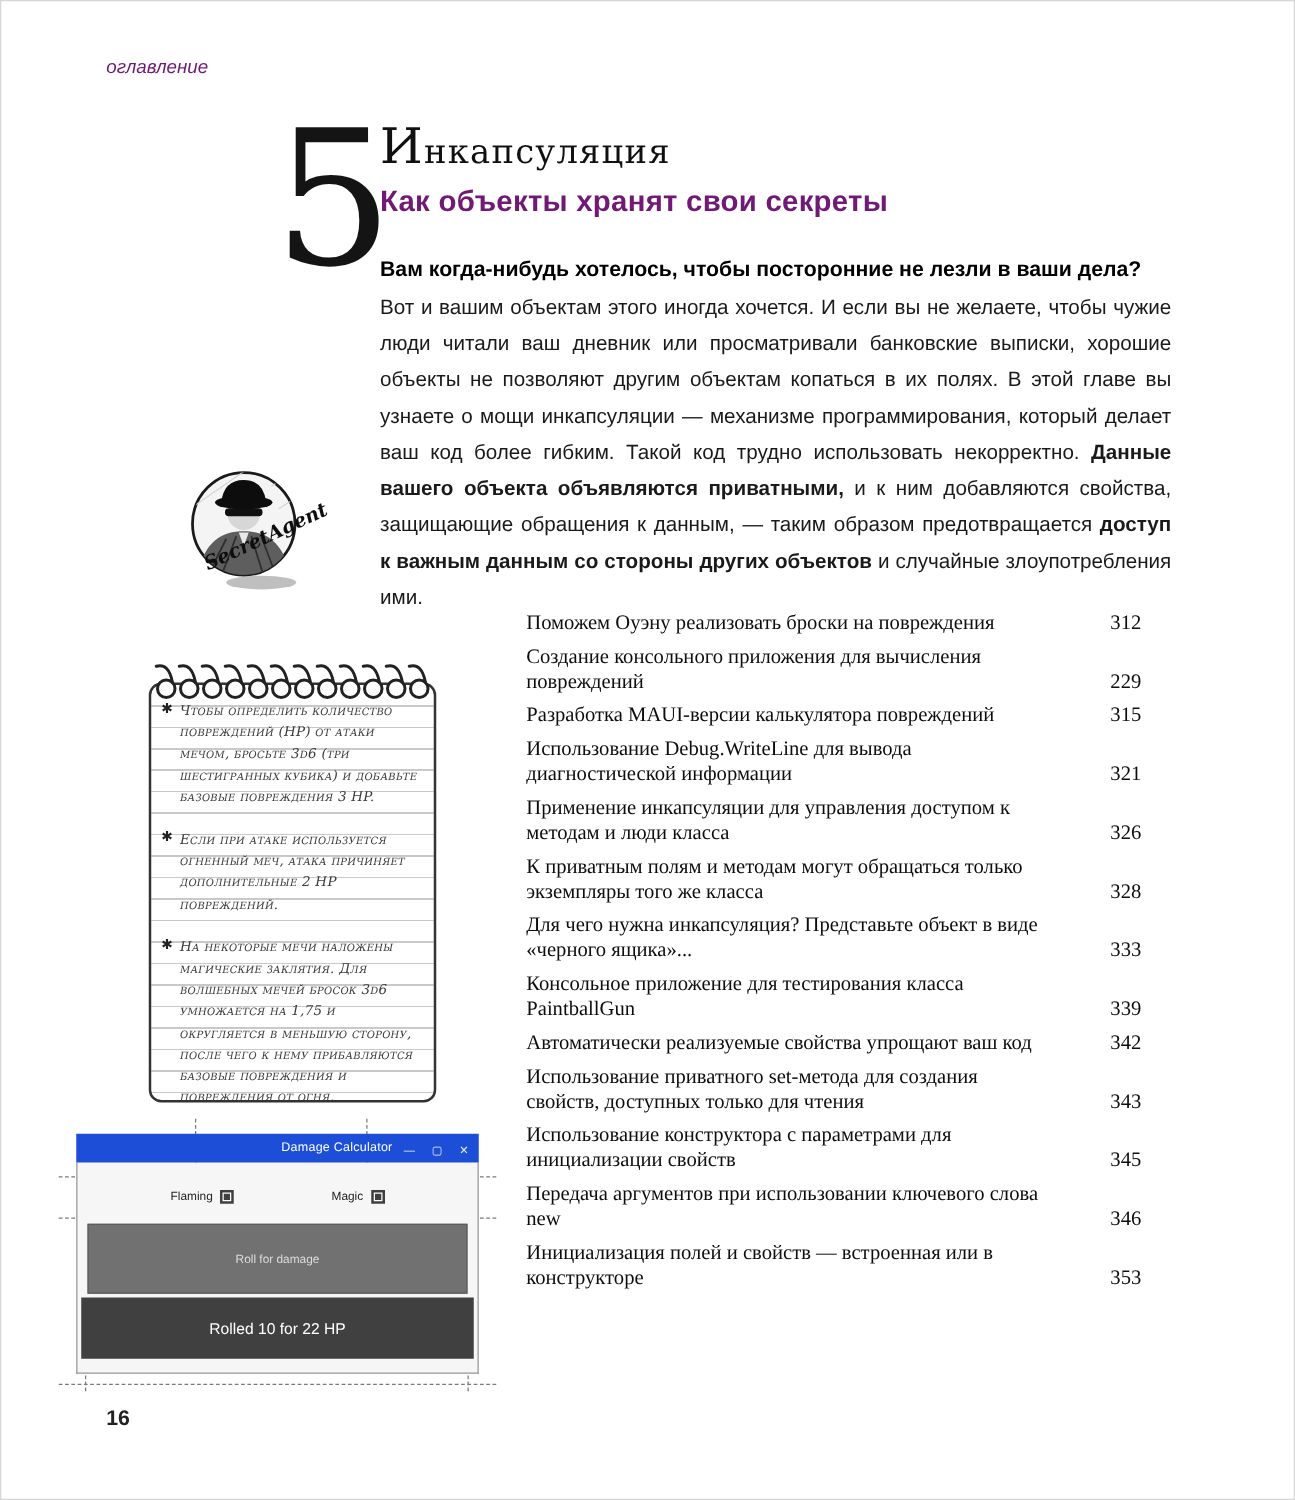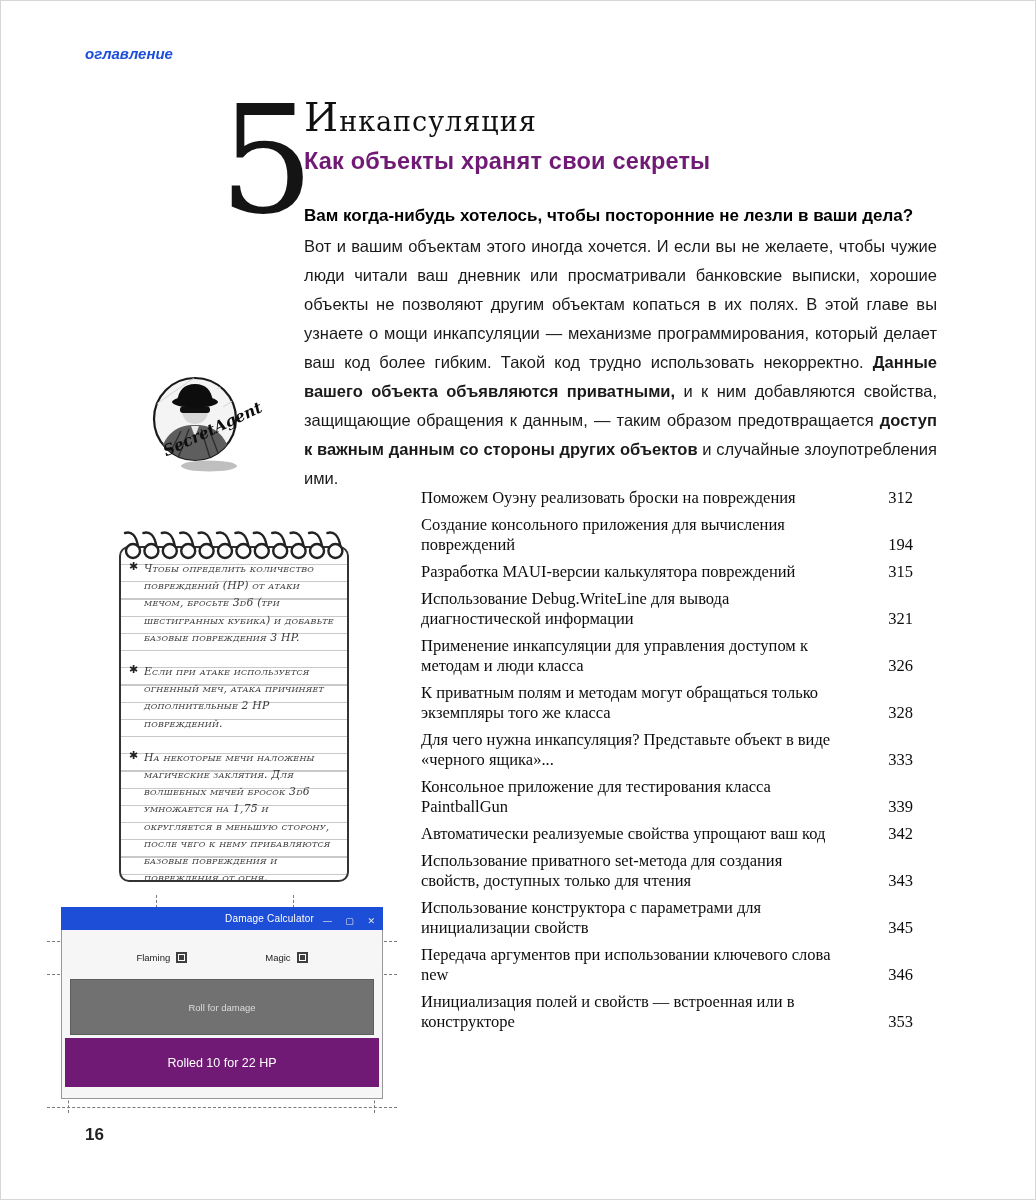--- a/index.html
+++ b/index.html
@@ -4,21 +4,21 @@
 <style>
   * { margin:0; padding:0; box-sizing:border-box; }
   html,body { background:#ffffff; }
   .page {
     position:relative; width:1036px; height:1200px; background:#fff;
     border:1px solid #d6d6d6; overflow:hidden;
     font-family:"Liberation Sans", sans-serif; color:#111;
   }
 
   
-  .running-header { position:absolute; left:84px; top:44px; font-style:italic; font-size:15px; color:#1d4ed8;font-weight:bold; }
+  .running-header { position:absolute; left:84px; top:44px; font-style:italic; font-size:15px; color:#701a75; }
   .folio { position:absolute; left:84px; top:1124px; font-size:17px; font-weight:bold; color:#222; }
 
   
   .chapter-number { position:absolute; left:218px; top:84px; font-family:"DejaVu Serif", serif; font-size:150px; line-height:1; color:#141414; }
   .chapter-name { position:absolute; left:303px; top:94px; font-family:"DejaVu Serif", serif; font-size:27px; letter-spacing:1px; color:#101010; }
   .chapter-name::first-letter { font-size:145%; }
   .chapter-title { position:absolute; left:303px; top:147px; font-size:23.5px; font-weight:bold; letter-spacing:.2px; color:#701a75; }
   .lead { position:absolute; left:303px; top:205px; font-size:17px; font-weight:bold; color:#000; }
   .intro { position:absolute; left:303px; top:231px; width:633px; font-size:16.5px; line-height:29px; text-align:justify; color:#1a1a1a; }
   .intro .b { font-weight:bold; }
@@ -66,21 +66,21 @@
   .cb-label { font-size:9.5px; color:#222; }
   .cb-box { width:11px; height:11px; border:2px solid #3f3f3f; background:#fff; display:inline-flex; align-items:center; justify-content:center; }
   .cb-box::after { content:""; width:5px; height:5px; background:#3f3f3f; }
   .roll-btn {
     position:absolute; left:8px; right:8px; top:49px; height:56px; z-index:4;
     background:#717171; border:1px solid #5d5d5d; color:#dcdcdc; font-size:9.5px;
     font-family:"Liberation Sans", sans-serif; cursor:pointer;
   }
   .result {
     position:absolute; left:3px; right:3px; top:108px; height:49px; z-index:4;
-    background:#701a75; color:#fff; font-size:12.5px; display:flex; align-items:center; justify-content:center;
+    background:#404040; color:#fff; font-size:12.5px; display:flex; align-items:center; justify-content:center;
   }
 
   
   .toc { position:absolute; left:420px; top:487px; width:492px; }
   .toc-row { display:flex; align-items:flex-end; margin-bottom:7px; font-family:"Liberation Serif", serif; font-size:16.5px; line-height:20px; color:#0d0d0d; }
   .toc-title { max-width:422px; }
   .toc-page { margin-left:auto; padding-left:12px; white-space:nowrap; }
 </style>
 </head>
 <body>
@@ -208,21 +208,21 @@
     </div>
   </div>
 
   <div class="toc">
       <div class="toc-row">
         <span class="toc-title">Поможем Оуэну реализовать броски на повреждения</span>
         <span class="toc-page">312</span>
       </div>
       <div class="toc-row">
         <span class="toc-title">Создание консольного приложения для вычисления повреждений</span>
-        <span class="toc-page">194</span>
+        <span class="toc-page">229</span>
       </div>
       <div class="toc-row">
         <span class="toc-title">Разработка MAUI-версии калькулятора повреждений</span>
         <span class="toc-page">315</span>
       </div>
       <div class="toc-row">
         <span class="toc-title">Использование Debug.WriteLine для вывода диагностической информации</span>
         <span class="toc-page">321</span>
       </div>
       <div class="toc-row">

